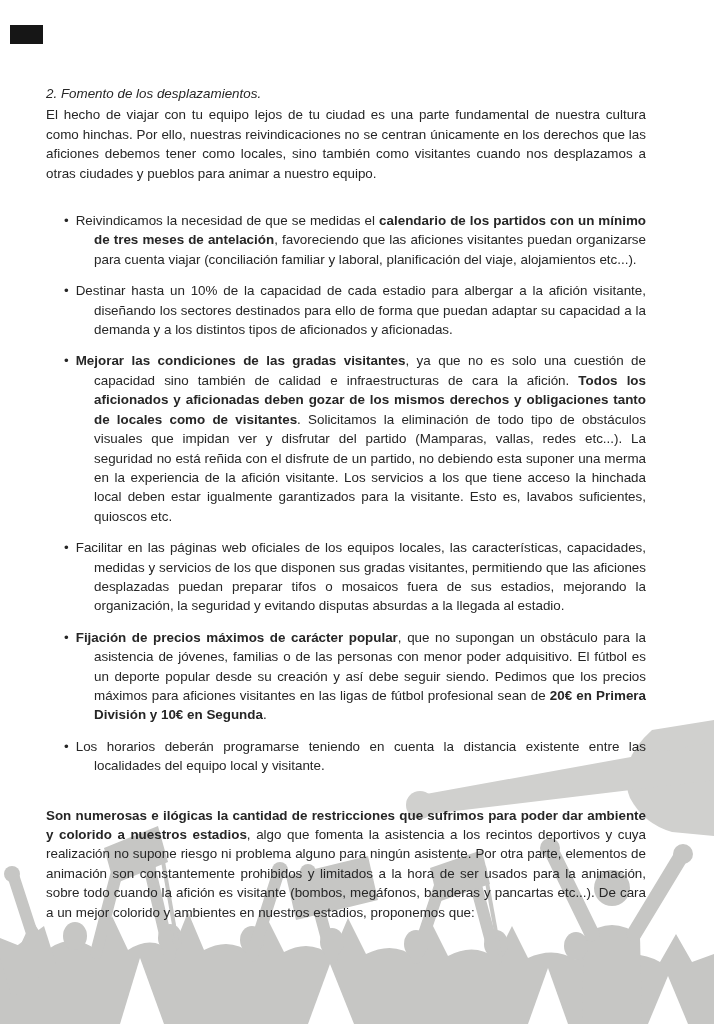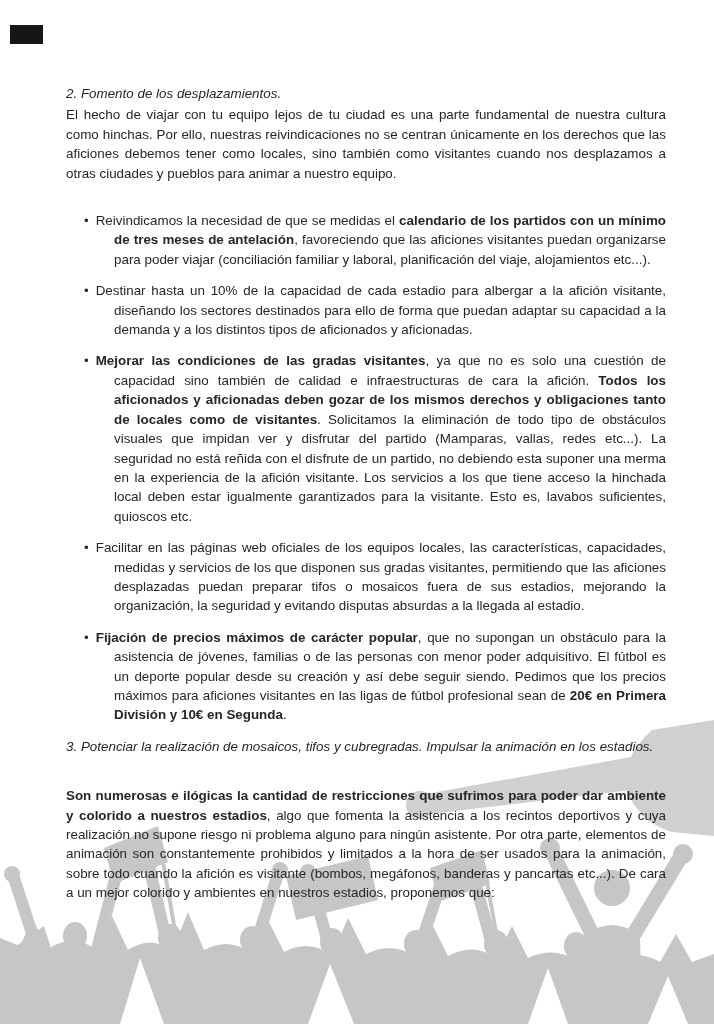--- a/index.html
+++ b/index.html
@@ -3,21 +3,21 @@
 <meta charset="utf-8">
 <style>
   html,body{margin:0;padding:0;background:#ffffff;}
   .page{
     position:relative;width:714px;height:1024px;background:#ffffff;overflow:hidden;
     font-family:"Liberation Sans",sans-serif;color:#262626;
   }
   .corner-mark{position:absolute;left:10px;top:25px;width:33px;height:19px;background:#161616;z-index:3;}
   .bg{position:absolute;left:0;top:700px;width:714px;height:324px;z-index:0;}
   .content{
-    position:absolute;left:66px;top:0;width:600px;z-index:2;
+    position:absolute;left:46px;top:0;width:600px;z-index:2;
     font-size:13.4px;line-height:19.4px;text-align:justify;
   }
   .sec-heading{font-size:13.4px;font-weight:normal;font-style:italic;text-align:left;margin:0;}
   #h2{margin-top:84px;}
   #intro{margin:2px 0 0 0;}
   ul.demands{list-style:none;margin:28px 0 0 0;padding:0;}
   ul.demands li{padding-left:48px;text-indent:-30px;margin-bottom:12px;}
   ul.demands .mk{padding-right:7px;}
   #h3{margin-top:12px;}
   #para2{margin:30px 0 0 0;}
@@ -83,34 +83,36 @@
   </svg>
 
   <div class="content">
 
     <h2 class="sec-heading" id="h2">2. Fomento de los desplazamientos.</h2>
 
     <p id="intro"><span>El hecho de viajar con tu equipo lejos de tu ciudad es una parte fundamental de nuestra cultura como hinchas. Por ello, nuestras reivindicaciones no se centran únicamente en los derechos que las aficiones debemos tener como locales, sino también como visitantes cuando nos desplazamos a otras ciudades y pueblos para animar a nuestro equipo.</span></p>
 
     <ul class="demands">
       <li>
-        <span class="mk">•</span><span><span>Reivindicamos la necesidad de que se medidas el </span><b>calendario de los partidos con un mínimo de tres meses de antelación</b><span>, favoreciendo que las aficiones visitantes puedan organizarse para poder viajar (conciliación familiar y laboral, planificación del viaje, alojamientos etc...).</span></span>
+        <span class="mk">•</span><span><span>Reivindicamos la necesidad de que se medidas el </span><b>calendario de los partidos con un mínimo de tres meses de antelación</b><span>, favoreciendo que las aficiones visitantes puedan organizarse para cuenta viajar (conciliación familiar y laboral, planificación del viaje, alojamientos etc...).</span></span>
       </li>
       <li>
         <span class="mk">•</span><span><span>Destinar hasta un 10% de la capacidad de cada estadio para albergar a la afición visitante, diseñando los sectores destinados para ello de forma que puedan adaptar su capacidad a la demanda y a los distintos tipos de aficionados y aficionadas.</span></span>
       </li>
       <li>
         <span class="mk">•</span><span><b>Mejorar las condiciones de las gradas visitantes</b><span>, ya que no es solo una cuestión de capacidad sino también de calidad e infraestructuras de cara la afición. </span><b>Todos los aficionados y aficionadas deben gozar de los mismos derechos y obligaciones tanto de locales como de visitantes</b><span>. Solicitamos la eliminación de todo tipo de obstáculos visuales que impidan ver y disfrutar del partido (Mamparas, vallas, redes etc...). La seguridad no está reñida con el disfrute de un partido, no debiendo esta suponer una merma en la experiencia de la afición visitante. Los servicios a los que tiene acceso la hinchada local deben estar igualmente garantizados para la visitante. Esto es, lavabos suficientes, quioscos etc.</span></span>
       </li>
       <li>
         <span class="mk">•</span><span><span>Facilitar en las páginas web oficiales de los equipos locales, las características, capacidades, medidas y servicios de los que disponen sus gradas visitantes, permitiendo que las aficiones desplazadas puedan preparar tifos o mosaicos fuera de sus estadios, mejorando la organización, la seguridad y evitando disputas absurdas a la llegada al estadio.</span></span>
       </li>
       <li>
         <span class="mk">•</span><span><b>Fijación de precios máximos de carácter popular</b><span>, que no supongan un obstáculo para la asistencia de jóvenes, familias o de las personas con menor poder adquisitivo. El fútbol es un deporte popular desde su creación y así debe seguir siendo. Pedimos que los precios máximos para aficiones visitantes en las ligas de fútbol profesional sean de </span><b>20€ en Primera División y 10€ en Segunda</b><span>.</span></span>
       </li>
+      <li>
+        <span class="mk">•</span><span><span>Los horarios deberán programarse teniendo en cuenta la distancia existente entre las localidades del equipo local y visitante.</span></span>
+      </li>
     </ul>
 
-    <h2 class="sec-heading" id="h3">3. Potenciar la realización de mosaicos, tifos y cubregradas. Impulsar la animación en los estadios.</h2>
 
     <p id="para2"><b>Son numerosas e ilógicas la cantidad de restricciones que sufrimos para poder dar ambiente y colorido a nuestros estadios</b><span>, algo que fomenta la asistencia a los recintos deportivos y cuya realización no supone riesgo ni problema alguno para ningún asistente. Por otra parte, elementos de animación son constantemente prohibidos y limitados a la hora de ser usados para la animación, sobre todo cuando la afición es visitante (bombos, megáfonos, banderas y pancartas etc...). De cara a un mejor colorido y ambientes en nuestros estadios, proponemos que:</span></p>
 
   </div>
 </div>
 
 </body></html>

